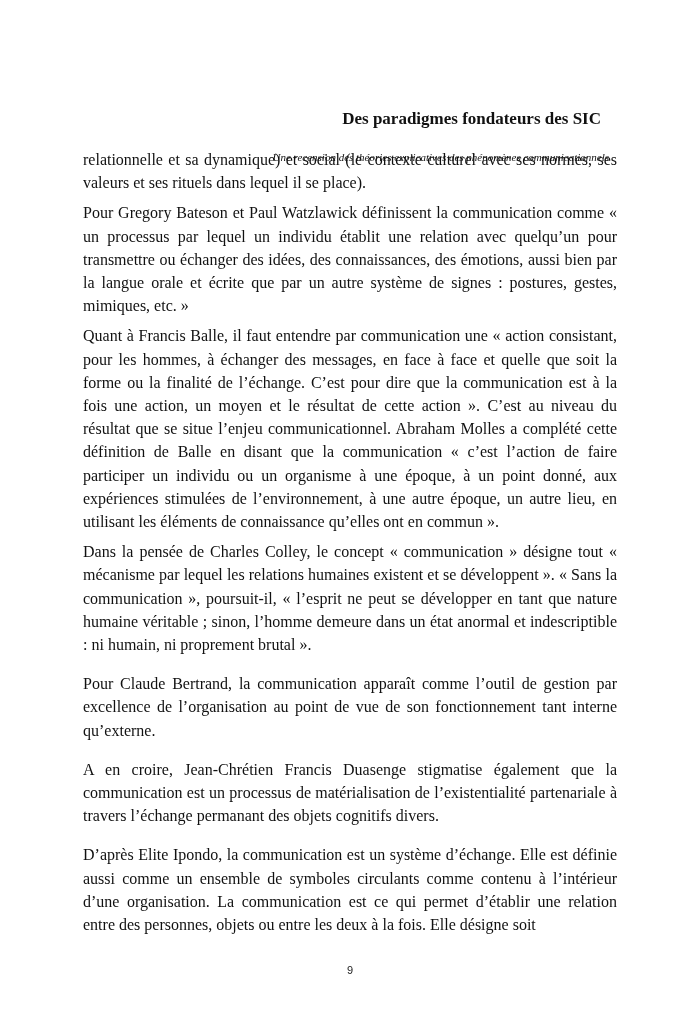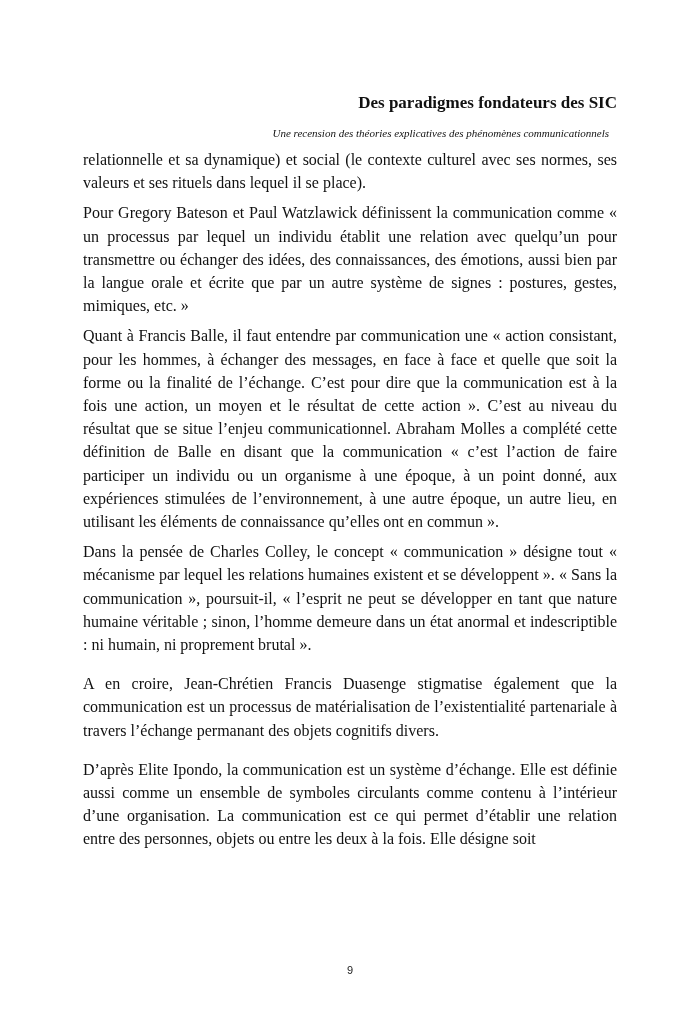--- a/index.html
+++ b/index.html
@@ -7,21 +7,21 @@
     .page {
       position: absolute; left: 0; top: 0; width: 700px; height: 1028px;
       background: #ffffff; color: #111111;
       font-family: "Liberation Serif", "DejaVu Serif", serif;
     }
     .header {
       position: absolute; left: 83px; width: 534px; top: 92px;
       text-align: right;
     }
     .header-title {
-      font-weight: bold; font-size: 17px; line-height: 22px; margin: 0;
+      font-weight: bold; font-size: 17px; line-height: 22px; margin: 16px;
     }
     .header-subtitle {
       font-style: italic; font-size: 11px; line-height: 22px; margin: 8px;
     }
     .body {
       position: absolute; left: 83px; width: 534px; top: 148px;
     }
     .para {
       font-size: 16px; line-height: 23.2px; margin: 0 0 7px 0;
       text-align: justify; hyphens: none;
@@ -40,18 +40,19 @@
   <div class="header">
     <p class="header-title">Des paradigmes fondateurs des SIC</p>
     <p class="header-subtitle">Une recension des théories explicatives des phénomènes communicationnels</p>
   </div>
 
   <div class="body">
     <p class="para">relationnelle et sa dynamique) et social (le contexte culturel avec ses normes, ses valeurs et ses rituels dans lequel il se place).</p>
     <p class="para">Pour Gregory Bateson et Paul Watzlawick définissent la communication comme « un processus par lequel un individu établit une relation avec quelqu’un pour transmettre ou échanger des idées, des connaissances, des émotions, aussi bien par la langue orale et écrite que par un autre système de signes : postures, gestes, mimiques, etc. »</p>
     <p class="para">Quant à Francis Balle, il faut entendre par communication une « action consistant, pour les hommes, à échanger des messages, en face à face et quelle que soit la forme ou la finalité de l’échange. C’est pour dire que la communication est à la fois une action, un moyen et le résultat de cette action ». C’est au niveau du résultat que se situe l’enjeu communicationnel. Abraham Molles a complété cette définition de Balle en disant que la communication « c’est l’action de faire participer un individu ou un organisme à une époque, à un point donné, aux expériences stimulées de l’environnement, à une autre époque, un autre lieu, en utilisant les éléments de connaissance qu’elles ont en commun ».</p>
     <p class="para">Dans la pensée de Charles Colley, le concept « communication » désigne tout « mécanisme par lequel les relations humaines existent et se développent ». « Sans la communication », poursuit-il, « l’esprit ne peut se développer en tant que nature humaine véritable ; sinon, l’homme demeure dans un état anormal et indescriptible : ni humain, ni proprement brutal ».</p>
+    <p class="para gap-lg">Pour Claude Bertrand,  la communication apparaît comme l’outil de gestion par excellence de l’organisation au point de vue de son fonctionnement tant interne qu’externe.</p>
     <p class="para gap-lg">A en croire, Jean-Chrétien Francis Duasenge stigmatise également que la communication est un processus de matérialisation de l’existentialité partenariale à travers l’échange permanant des objets cognitifs divers.</p>
     <p class="para gap-lg">D’après Elite Ipondo, la communication est un système d’échange. Elle est définie aussi comme un ensemble de symboles circulants comme contenu à l’intérieur d’une organisation. La communication  est ce qui permet d’établir une relation entre des personnes, objets ou entre les deux à la fois. Elle désigne soit</p>
   </div>
 
   <div class="page-number">9</div>
 </div>
 
 </body></html>

